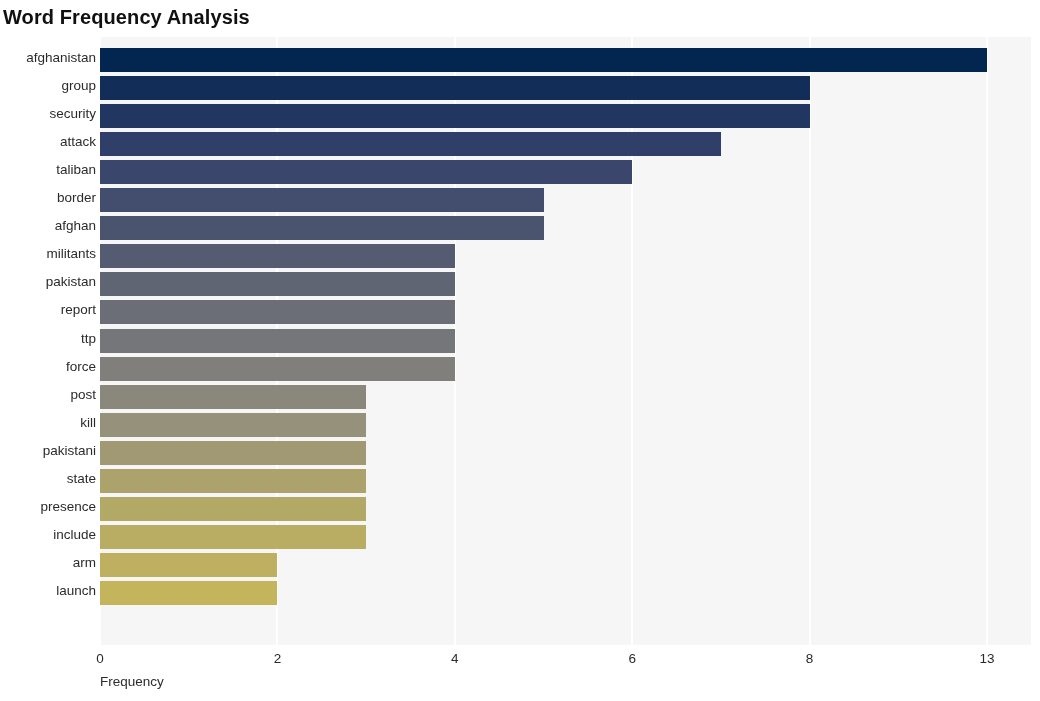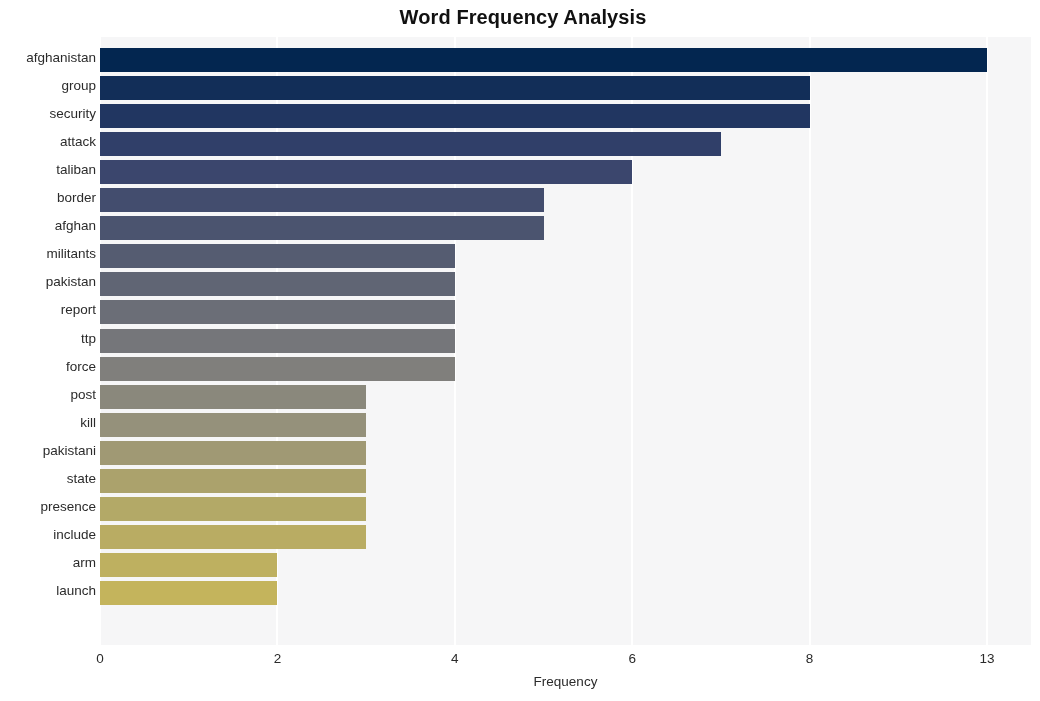--- a/index.html
+++ b/index.html
@@ -18,24 +18,24 @@
   #chart-root {
     position: absolute;
     left: 0; top: 0;
     width: 1040px;
     height: 701px;
   }
 
   
   #chart-title {
     position: absolute;
-    left: 16px;
+    left: 3px;
     top: 6px;
     width: 1014px;
-    text-align: center;
+    text-align: left;
     font-size: 20px;
     font-weight: bold;
     color: #111111;
     letter-spacing: 0.1px;
   }
 
   
   #plot-area {
     position: absolute;
     left: 100px;
@@ -85,21 +85,20 @@
     margin-left: -30px;
     text-align: center;
     font-size: 13.5px;
     color: #2b2b2b;
   }
   #xlabel {
     position: absolute;
     left: 100px;
     top: 674px;
     width: 931px;
-    text-align: center;
     font-size: 13.5px;
     color: #2b2b2b;
   }
 </style>
 </head>
 <body>
 
 <div id="chart-root">
 
   <div id="chart-title">Word Frequency Analysis</div>

